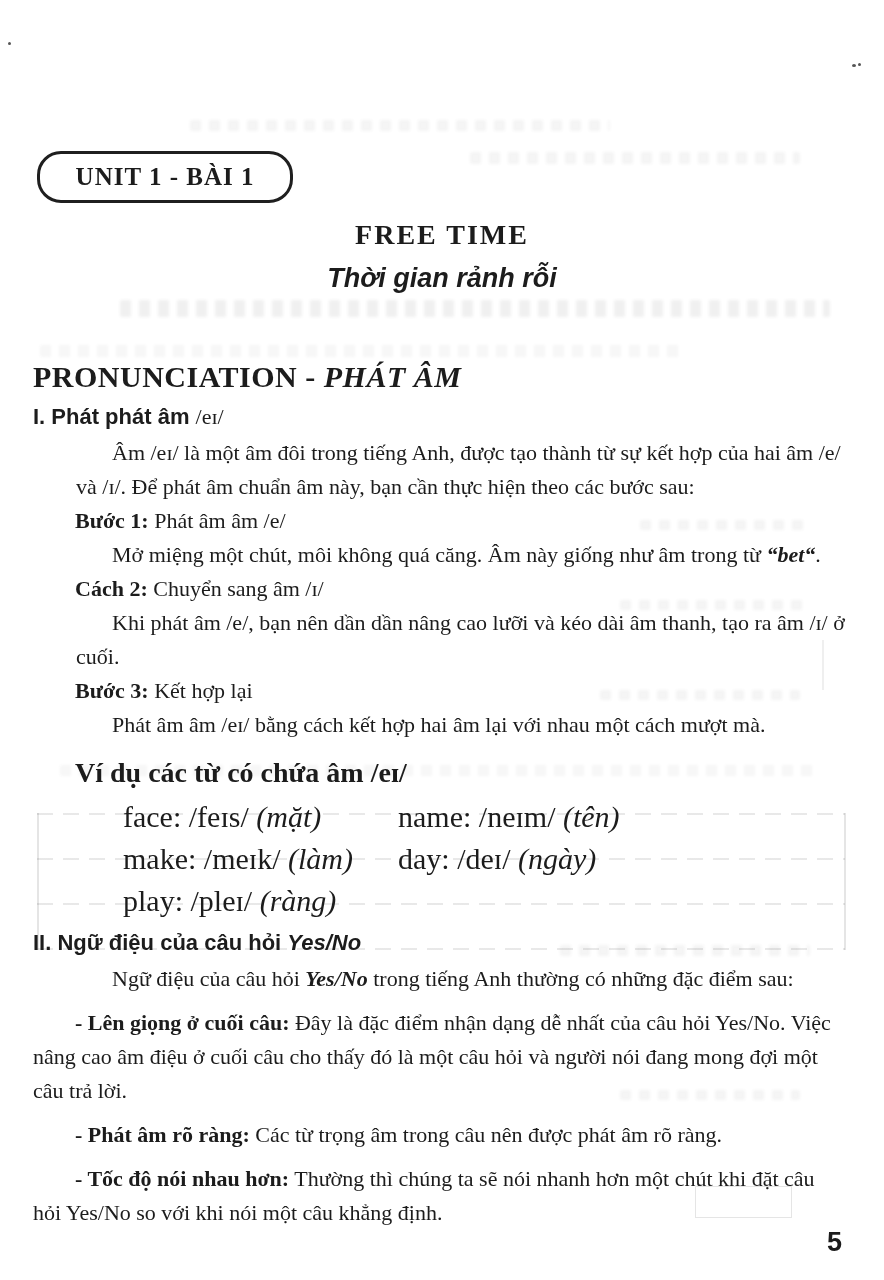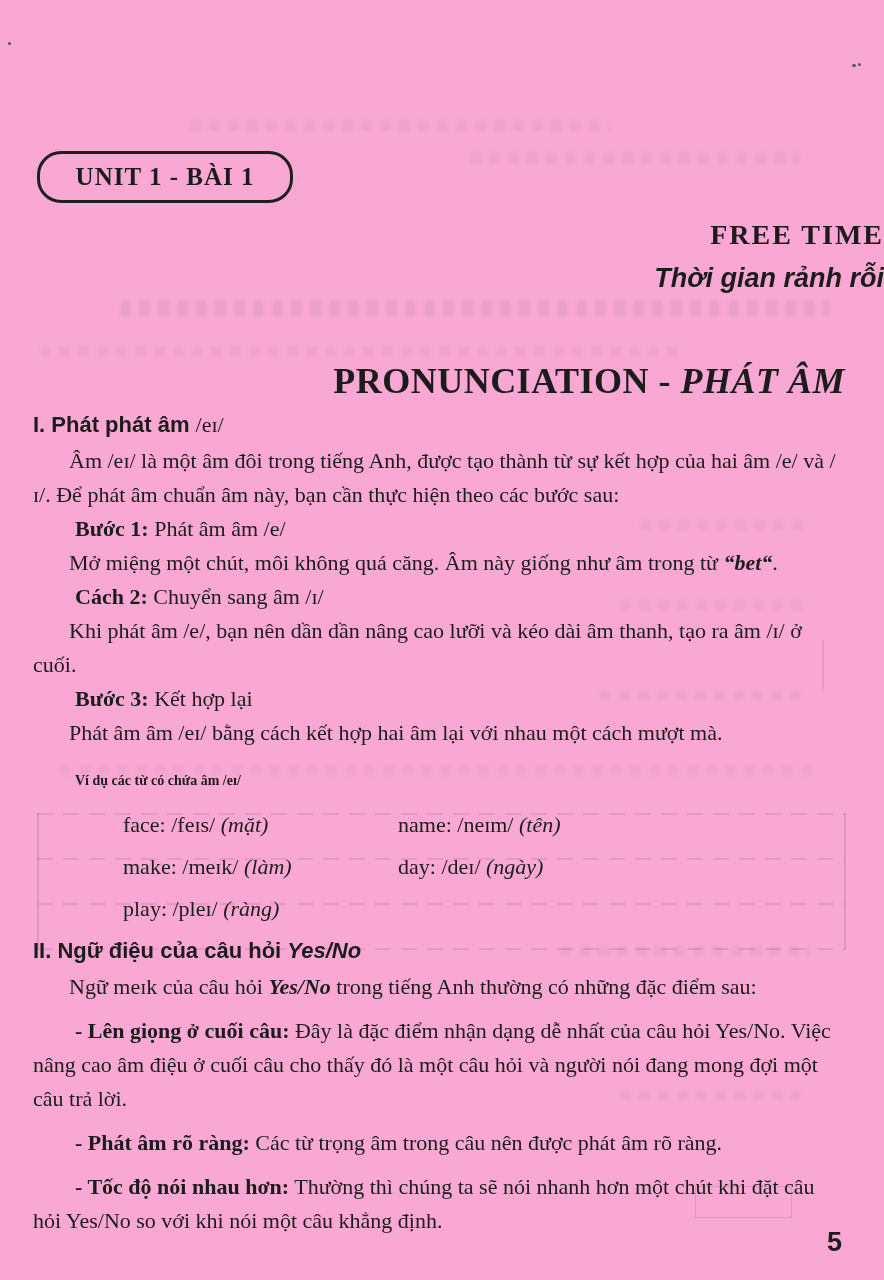--- a/index.html
+++ b/index.html
@@ -1,19 +1,19 @@
 <!DOCTYPE html>
 <html><head>
 <meta charset="utf-8">
 <style>
   html,body{margin:0;padding:0;background:#e8e8e8;}
   .page{
     position:relative;
     width:884px;height:1280px;
-    background:#f9a8d4;
+    background:#ffffff;
     overflow:hidden;
     font-family:"Liberation Serif","DejaVu Serif",serif;
     color:#1c1c1c;
   }
   
   .deco{position:absolute;inset:0;pointer-events:none;}
   .bleed{position:absolute;filter:blur(1.4px);
     background:repeating-linear-gradient(90deg,rgba(70,70,70,.55) 0 11px,rgba(70,70,70,0) 11px 19px);
     opacity:.10;border-radius:2px;}
   .b1{left:190px;top:120px;width:420px;height:11px;}
@@ -43,39 +43,39 @@
   .d3{left:858px;top:63px;width:3px;height:3px;}
   .ghostbox{position:absolute;left:695px;top:1186px;width:95px;height:30px;
     border:1px solid rgba(0,0,0,.10);}
   
   .unit-badge{
     position:absolute;left:37px;top:151px;width:250px;height:46px;
     border:3px solid #1f1f1f;border-radius:24px;
     display:flex;align-items:center;justify-content:center;
     font-weight:bold;font-size:25px;letter-spacing:1px;
   }
-  .title-block{position:absolute;left:0;top:218px;width:884px;text-align:right;line-height:1.2;}
+  .title-block{position:absolute;left:0;top:218px;width:884px;text-align:center;line-height:1.2;}
   .title-en{font-weight:bold;font-size:28px;letter-spacing:2px;}
   .title-vi{font-family:"Liberation Sans","DejaVu Sans",sans-serif;
     font-weight:bold;font-style:italic;font-size:27px;margin-top:10px;}
   .content{position:absolute;left:33px;top:360px;width:812px;}
-  .main-heading{font-size:36px;font-weight:bold;margin:0 0 10px 0;letter-spacing:.5px;text-align:right;}
+  .main-heading{font-size:30px;font-weight:bold;margin:0 0 10px 0;letter-spacing:.5px;}
   .main-heading .vi{font-style:italic;}
   .sec-heading{font-family:"Liberation Sans","DejaVu Sans",sans-serif;
     font-weight:bold;font-size:22px;margin:8px 0 6px 0;}
   .sec-heading .ipa{font-family:"Liberation Serif","DejaVu Serif",serif;font-weight:normal;}
   .sec-heading .it{font-style:italic;}
   p{margin:0;font-size:22px;line-height:34px;}
-  .indent{text-indent:36px;}
+  .indent{text-indent:36px;margin-left:43px;}
   .step-line{text-indent:42px;}
   .bold{font-weight:bold;}
   .it{font-style:italic;font-weight:bold;}
-  .examples-heading{font-weight:bold;margin-top:14px;text-indent:42px;font-size:14px;}
+  .examples-heading{font-weight:bold;margin-top:14px;text-indent:42px;font-size:28px;}
   .examples{display:grid;grid-template-columns:275px auto;padding-left:90px;margin-top:6px;}
-  .example{font-size:22px;line-height:42px;height:42px;}
+  .example{font-size:30px;line-height:42px;height:42px;}
   .example .meaning{font-style:italic;}
   .s2{margin-top:8px;}
   .bullet{text-indent:42px;margin-top:10px;}
   .page-number{position:absolute;right:42px;bottom:22px;
     font-family:"Liberation Sans","DejaVu Sans",sans-serif;
     font-weight:bold;font-size:27px;}
 </style>
 </head>
 <body>
 
@@ -136,21 +136,21 @@
     <div class="examples">
       <div class="example"><span>face:</span><span> /feɪs/ </span><span class="meaning">(mặt)</span></div>
       <div class="example"><span>name:</span><span> /neɪm/ </span><span class="meaning">(tên)</span></div>
       <div class="example"><span>make:</span><span> /meɪk/ </span><span class="meaning">(làm)</span></div>
       <div class="example"><span>day:</span><span> /deɪ/ </span><span class="meaning">(ngày)</span></div>
       <div class="example"><span>play:</span><span> /pleɪ/ </span><span class="meaning">(ràng)</span></div>
     </div>
 
     <h2 class="sec-heading s2"><span>II. Ngữ điệu của câu hỏi </span><span class="it">Yes/No</span></h2>
 
-    <p class="indent"><span>Ngữ meɪk của câu hỏi </span><span class="it">Yes/No</span><span> trong tiếng Anh thường có những đặc điểm sau:</span></p>
+    <p class="indent"><span>Ngữ điệu của câu hỏi </span><span class="it">Yes/No</span><span> trong tiếng Anh thường có những đặc điểm sau:</span></p>
 
     <p class="bullet"><span class="bold">- Lên giọng ở cuối câu:</span><span> Đây là đặc điểm nhận dạng dễ nhất của câu hỏi Yes/No. Việc nâng cao âm điệu ở cuối câu cho thấy đó là một câu hỏi và người nói đang mong đợi một câu trả lời.</span></p>
 
     <p class="bullet"><span class="bold">- Phát âm rõ ràng:</span><span> Các từ trọng âm trong câu nên được phát âm rõ ràng.</span></p>
 
     <p class="bullet"><span class="bold">- Tốc độ nói nhau hơn:</span><span> Thường thì chúng ta sẽ nói nhanh hơn một chút khi đặt câu hỏi Yes/No so với khi nói một câu khẳng định.</span></p>
 
   </div>
 
   <div class="page-number">5</div>

